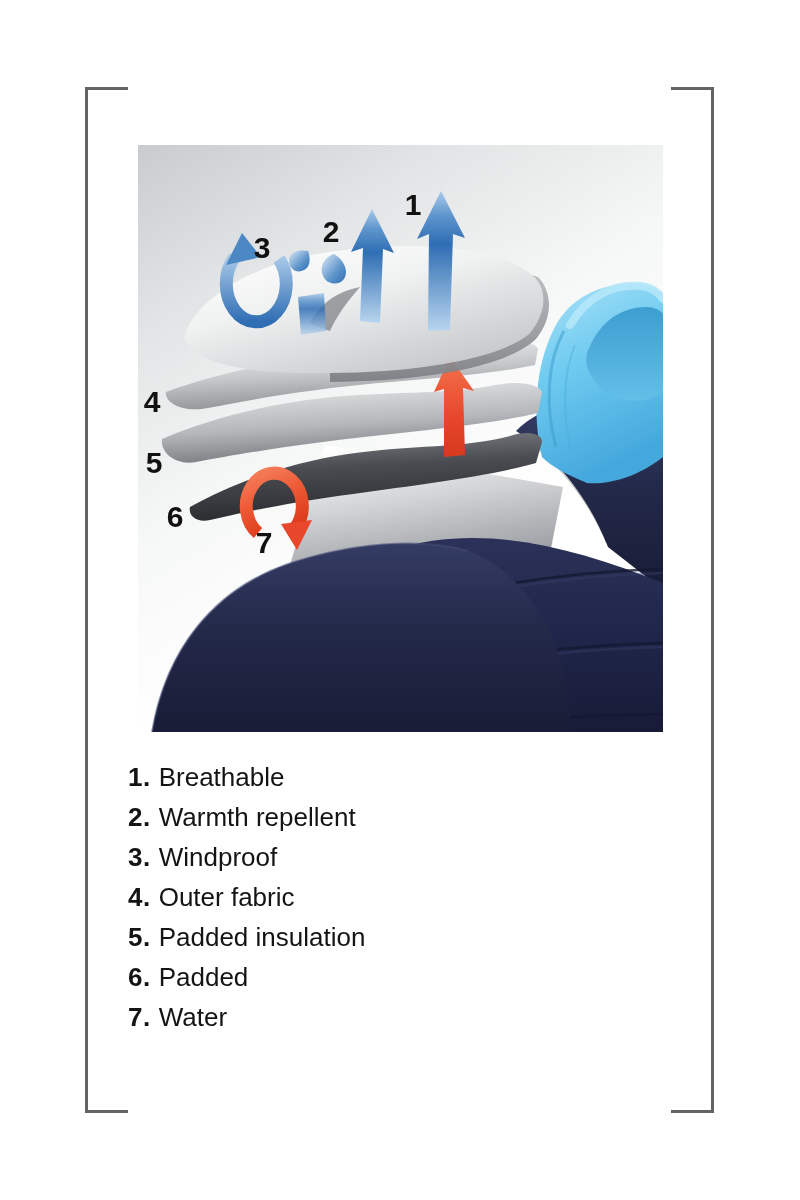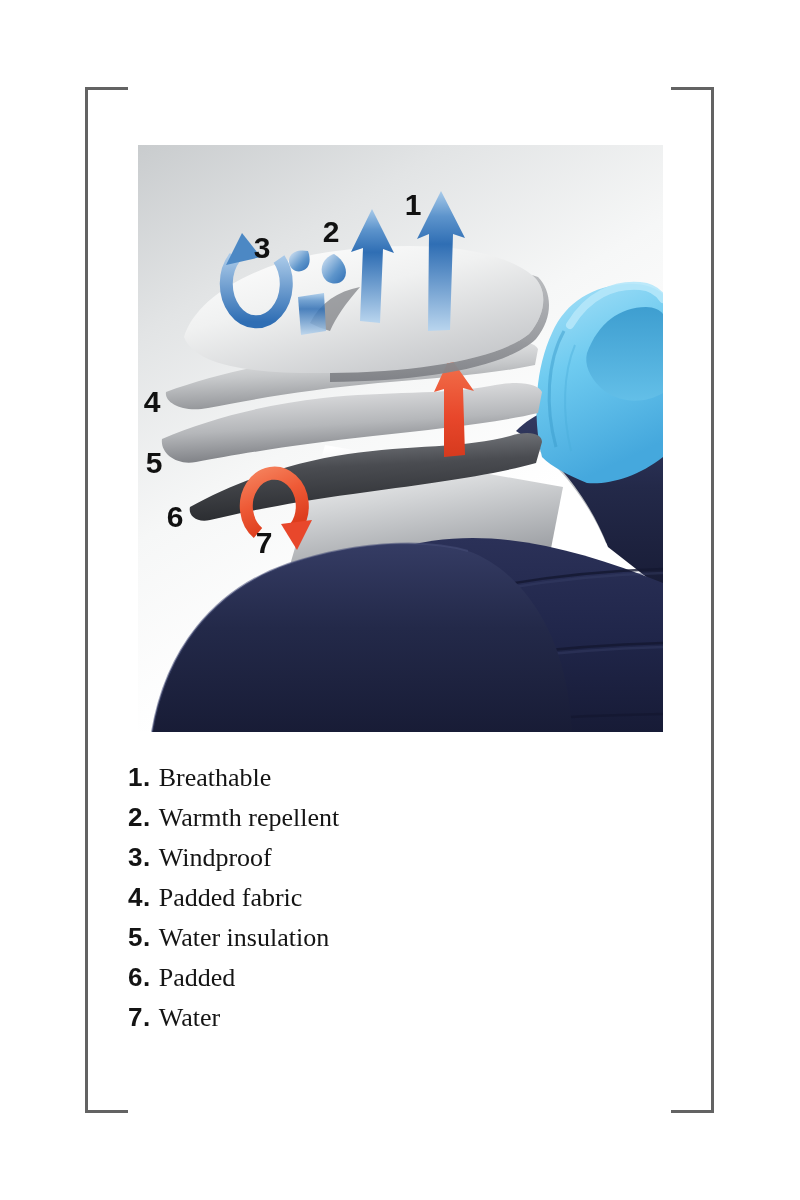--- a/index.html
+++ b/index.html
@@ -4,21 +4,21 @@
 <style>
   html,body{margin:0;padding:0;background:#ffffff;}
   .page{position:relative;width:800px;height:1200px;background:#ffffff;
         font-family:"Liberation Sans",sans-serif;overflow:hidden;}
   .frame-line{position:absolute;background:#636363;}
   .photo{position:absolute;left:138px;top:145px;width:525px;height:587px;}
   .legend{position:absolute;left:128px;top:757px;}
   .legend-row{display:flex;align-items:baseline;height:40px;line-height:40px;
               font-size:26px;color:#141414;}
   .legend-num{font-weight:bold;margin-right:8px;letter-spacing:0.5px;}
-  .legend-label{font-weight:normal;font-family:Liberation Serif, serif;}
+  .legend-label{font-weight:normal;}
   svg text{font-family:"Liberation Sans",sans-serif;}
 </style>
 </head>
 <body>
 
 <div class="page">
 
   <div class="frame-line" style="left:85px;top:87px;width:3px;height:1026px;"></div>
   <div class="frame-line" style="left:711px;top:87px;width:3px;height:1026px;"></div>
   <div class="frame-line" style="left:85px;top:87px;width:43px;height:3px;"></div>
@@ -179,25 +179,25 @@
     <div class="legend-row">
       <span class="legend-num">2.</span>
       <span class="legend-label">Warmth repellent</span>
     </div>
     <div class="legend-row">
       <span class="legend-num">3.</span>
       <span class="legend-label">Windproof</span>
     </div>
     <div class="legend-row">
       <span class="legend-num">4.</span>
-      <span class="legend-label">Padded fabric</span>
+      <span class="legend-label">Outer fabric</span>
     </div>
     <div class="legend-row">
       <span class="legend-num">5.</span>
-      <span class="legend-label">Water insulation</span>
+      <span class="legend-label">Padded insulation</span>
     </div>
     <div class="legend-row">
       <span class="legend-num">6.</span>
       <span class="legend-label">Padded</span>
     </div>
     <div class="legend-row">
       <span class="legend-num">7.</span>
       <span class="legend-label">Water</span>
     </div>
   </div>

